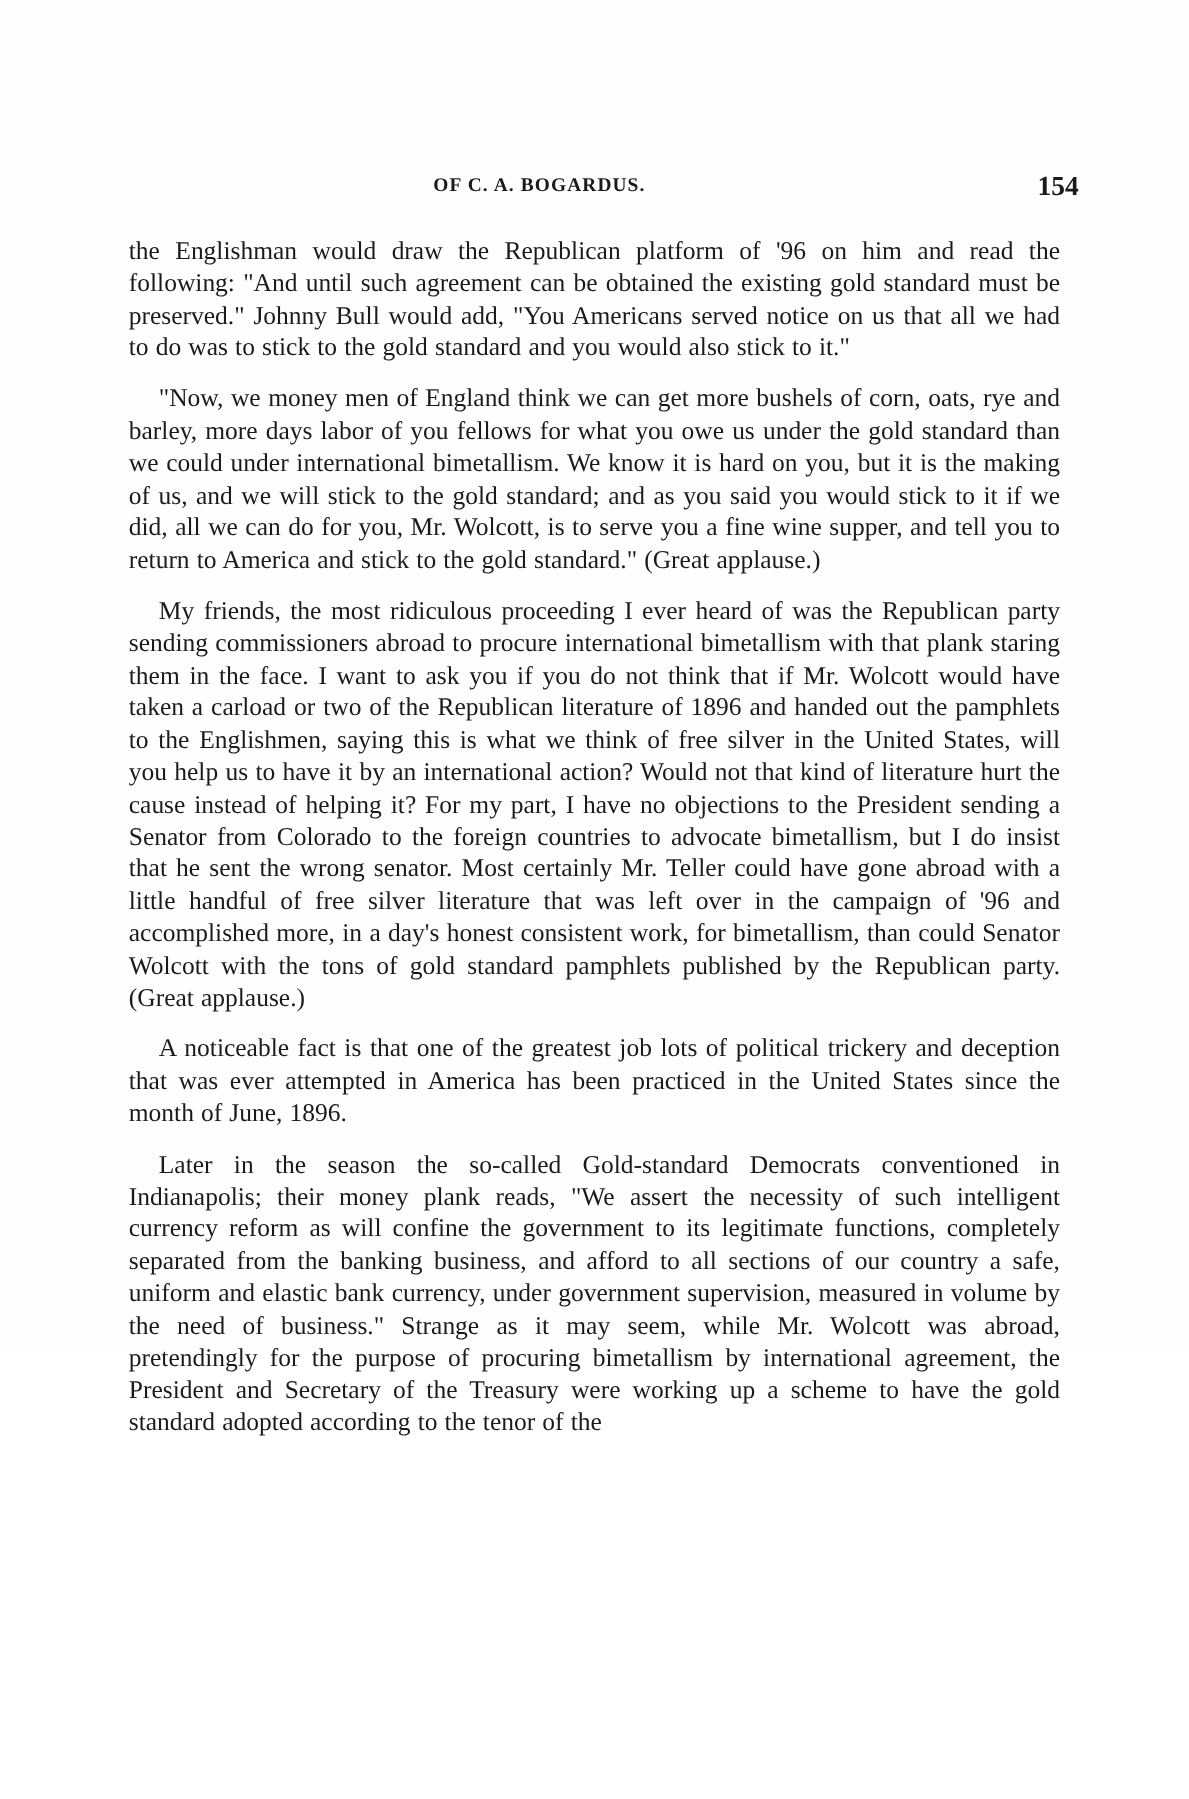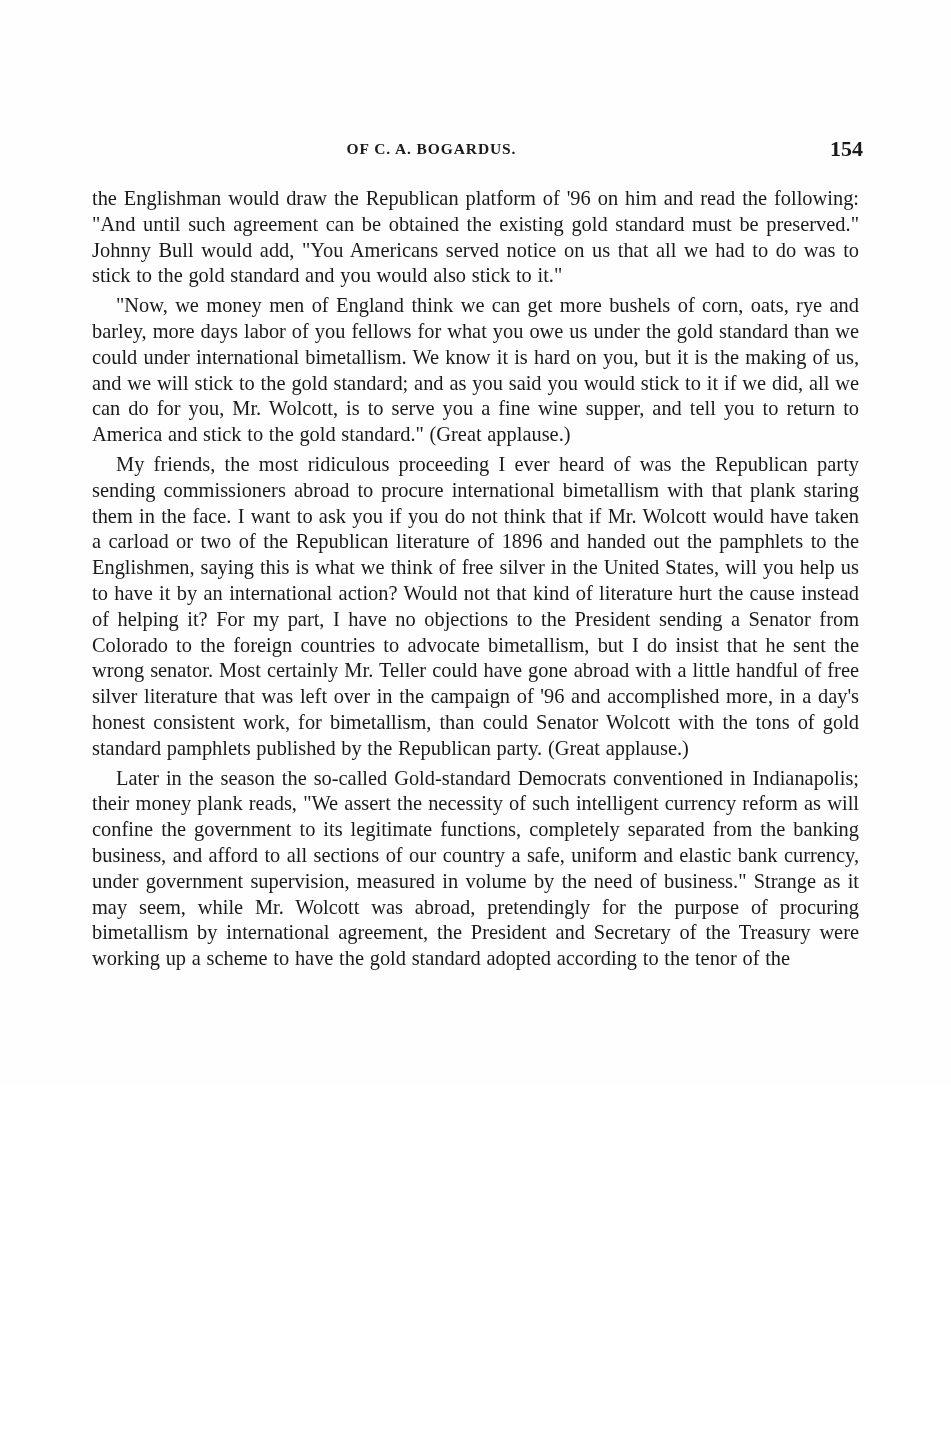--- a/index.html
+++ b/index.html
@@ -45,21 +45,21 @@
     font-weight: bold;
     font-family: "Liberation Serif", serif;
   }
   .body-text {
     font-size: 20.4px;
     line-height: 25.8px;
     text-align: justify;
     text-justify: inter-word;
   }
   .body-text p {
-    margin: 4px;
+    margin: 15px;
     text-indent: 24px;
   }
   .body-text p.first {
     text-indent: 0;
   }
   
   .body-text p {
     word-spacing: 0.6px;
   }
 </style>
@@ -70,16 +70,17 @@
 
   <div class="running-head">
     <div class="head-title">OF C. A. BOGARDUS.</div>
     <div class="head-folio">154</div>
   </div>
 
   <div class="body-text">
     <p class="first">the Englishman would draw the Republican platform of '96 on him and read the following: "And until such agreement can be obtained the existing gold standard must be preserved."  Johnny Bull would add, "You Americans served notice on us that all we had to do was to stick to the gold standard and you would also stick to it."</p>
     <p>"Now, we money men of England think we can get more bushels of corn, oats, rye and barley, more days labor of you fellows for what you owe us under the gold standard than we could under international bimetallism.  We know it is hard on you, but it is the making of us, and we will stick to the gold standard; and as you said you would stick to it if we did, all we can do for you, Mr. Wolcott, is to serve you a fine wine supper, and tell you to return to America and stick to the gold standard."  (Great applause.)</p>
     <p>My friends, the most ridiculous proceeding I ever heard of was the Republican party sending commissioners abroad to procure international bimetallism with that plank staring them in the face.  I want to ask you if you do not think that if Mr. Wolcott would have taken a carload or two of the Republican literature of 1896 and handed out the pamphlets to the Englishmen, saying this is what we think of free silver in the United States, will you help us to have it by an international action? Would not that kind of literature hurt the cause instead of helping it? For my part, I have no objections to the President sending a Senator from Colorado to the foreign countries to advocate bimetallism, but I do insist that he sent the wrong senator.  Most certainly Mr. Teller could have gone abroad with a little handful of free silver literature that was left over in the campaign of '96 and accomplished more, in a day's honest consistent work, for bimetallism, than could Senator Wolcott with the tons of gold standard pamphlets published by  the  Republican  party. (Great applause.)</p>
+    <p>A noticeable fact is that one of the greatest job lots of political trickery and deception that was ever attempted in America has been practiced in the United States since the month of June, 1896.</p>
     <p>Later in the season the so-called Gold-standard Democrats conventioned in Indianapolis; their money plank reads, "We assert the necessity of such intelligent currency reform as will confine the government to its legitimate functions, completely separated from the banking business, and afford to all sections of our country a safe, uniform and elastic bank currency, under government supervision, measured in volume by the need of business."  Strange as it may seem, while Mr. Wolcott was abroad, pretendingly for the purpose of procuring bimetallism by international agreement, the President and Secretary of the Treasury were working up a scheme to have the gold standard adopted according to the tenor of the</p>
   </div>
 
 </div>
 
 </body></html>

